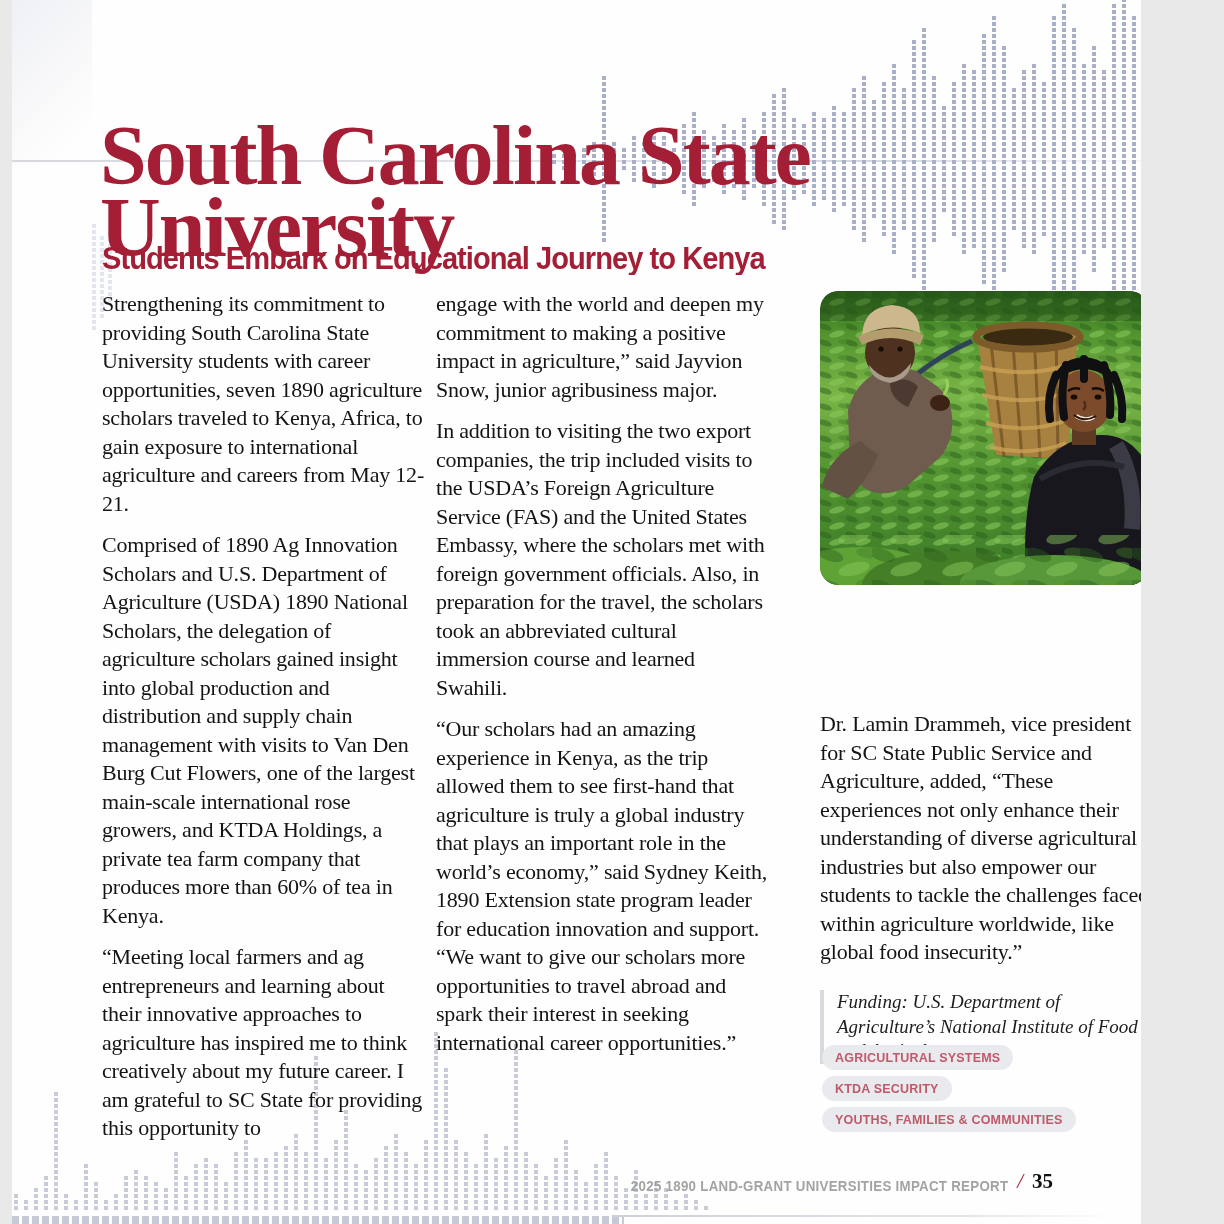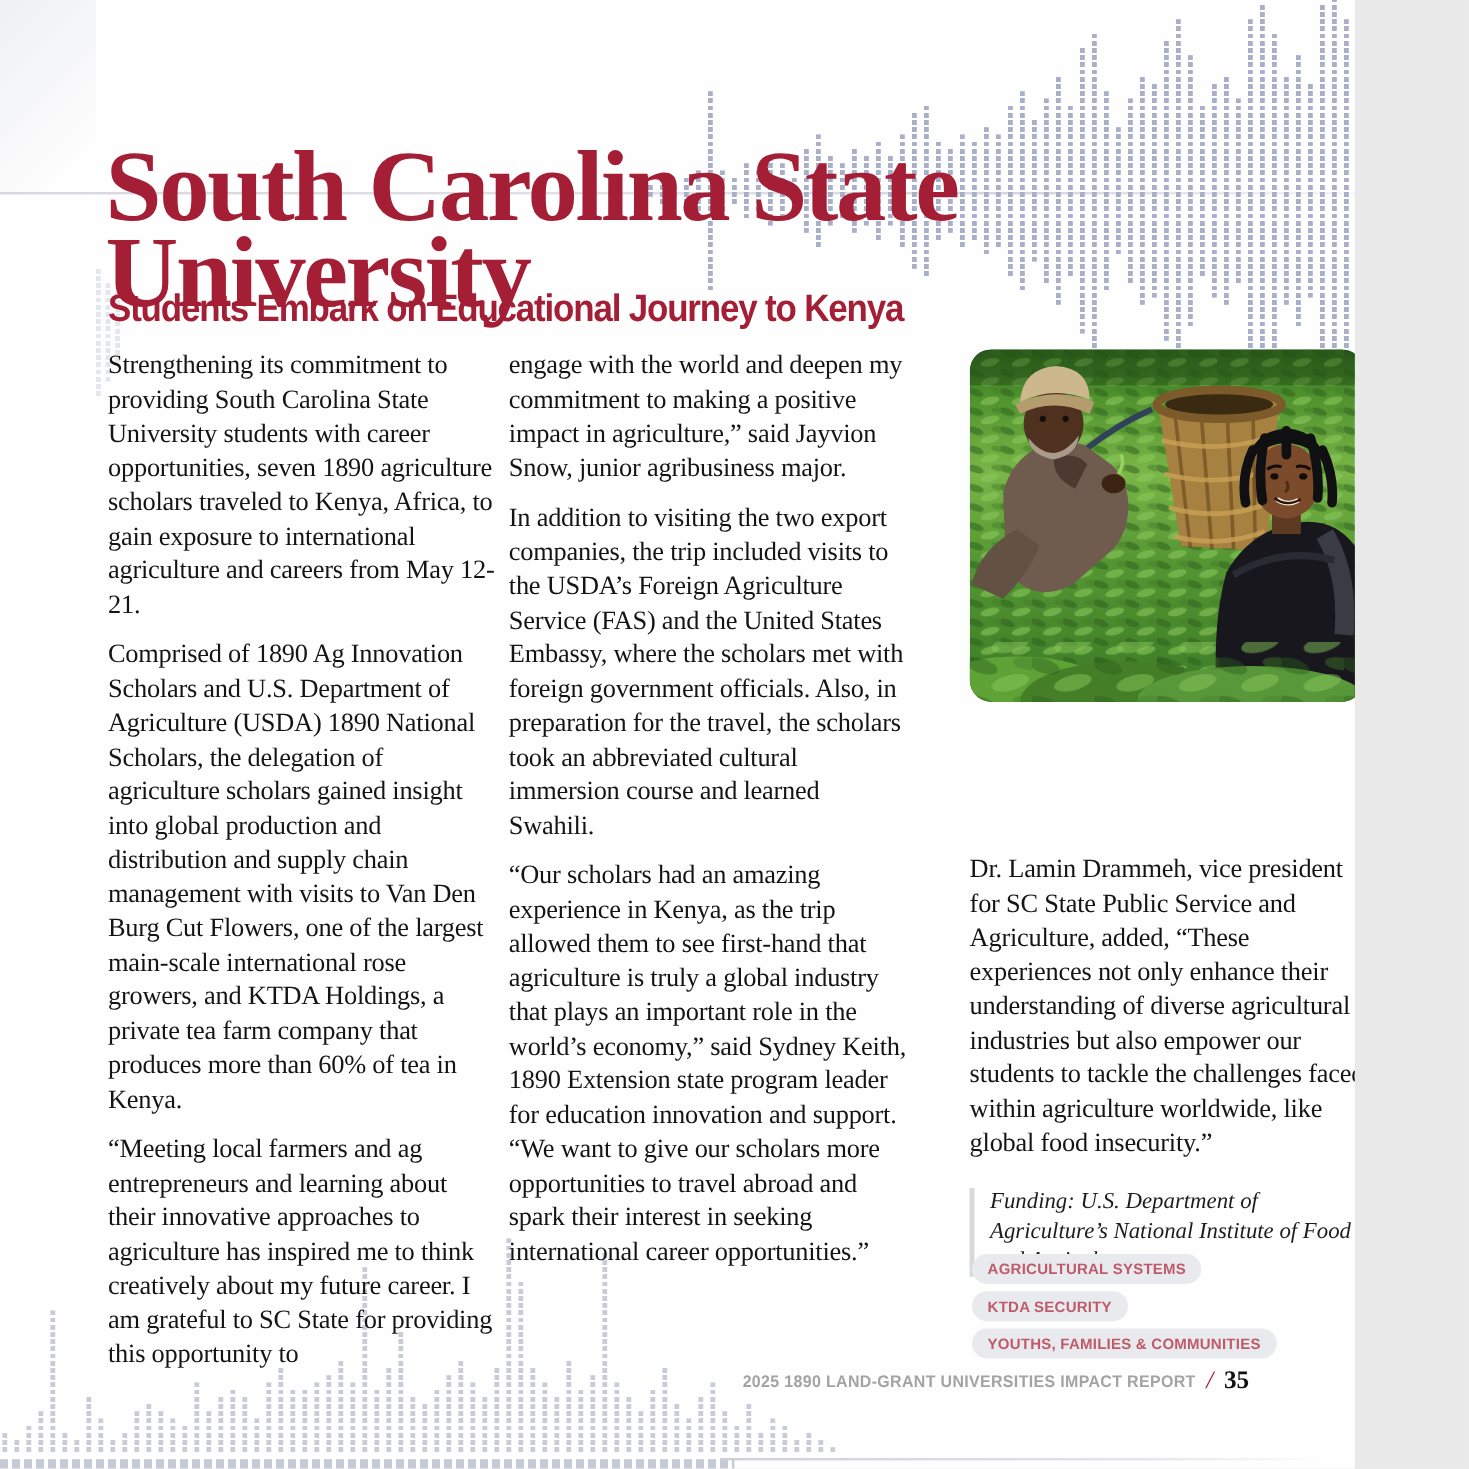--- a/index.html
+++ b/index.html
@@ -1,17 +1,17 @@
 <!DOCTYPE html>
 <html><head>
 <meta charset="utf-8">
 <style>
   html,body{margin:0;padding:0;background:#e9e9e9;}
   #page{position:relative;width:1129px;height:1224px;background:#fffefe;overflow:hidden;
-        font-family:"Liberation Serif",serif;color:#141414;}
+        font-family:"Liberation Serif",serif;color:#141414;margin-left:12px;}
   .deco{position:absolute;inset:0;z-index:0;pointer-events:none;}
   
   .title{position:absolute;left:88px;top:64px;font-weight:bold;font-size:84px;line-height:72px;
          letter-spacing:-2px;color:#a41e35;z-index:2;}
   .subtitle{position:absolute;left:90px;top:240px;font-family:"Liberation Sans",sans-serif;
             font-weight:bold;font-size:30px;letter-spacing:-1px;color:#a41e35;z-index:2;
             transform:scale(.97,1.06);transform-origin:left top;white-space:nowrap;}
   
   .col{position:absolute;top:290px;font-size:22px;line-height:28.5px;letter-spacing:-0.2px;z-index:2;}
   .col p{margin:0 0 13px;}
@@ -26,21 +26,21 @@
   
   .funding{position:absolute;left:808px;top:990px;width:316px;border-left:4px solid #d8d9de;
            padding-left:13px;font-style:italic;font-size:19px;line-height:24.5px;color:#1d1d1d;z-index:2;}
   
   .tags{position:absolute;left:810px;top:1045px;z-index:2;}
   .tag-row{margin-bottom:6px;}
   .tag{display:inline-block;background:#e9eaee;border-radius:13px;padding:6px 13px 5px;
        font-family:"Liberation Sans",sans-serif;font-weight:bold;font-size:12.5px;
        letter-spacing:0.2px;color:#bf5a6a;white-space:nowrap;}
   
-  .footer{position:absolute;right:88px;top:1138px;display:flex;align-items:center;gap:9px;z-index:2;}
+  .footer{position:absolute;right:88px;top:1169px;display:flex;align-items:flex-end;gap:9px;z-index:2;}
   .footer .report{font-family:"Liberation Sans",sans-serif;font-weight:bold;font-size:14px;
                   letter-spacing:0.3px;color:#a3a3a3;transform:scale(.95,1);transform-origin:right;}
   .footer .slash{font-style:italic;font-size:21px;color:#a41e35;}
   .footer .pageno{font-weight:bold;font-size:21px;color:#111;}
   
   .hline-top{position:absolute;left:0;top:160px;width:1224px;height:2px;z-index:0;
      background:linear-gradient(90deg,#d6d8de 0%,#e0e2e7 45%,#d3d6df 70%,rgba(255,255,255,0) 97%);}
   .hline-bottom{position:absolute;left:600px;top:1215px;width:505px;height:2px;z-index:0;
      background:linear-gradient(90deg,#cdd0d8 0%,#e3e5ea 70%,rgba(255,255,255,0) 100%);}
   .haze-tl{position:absolute;left:0;top:0;width:80px;height:163px;z-index:0;

